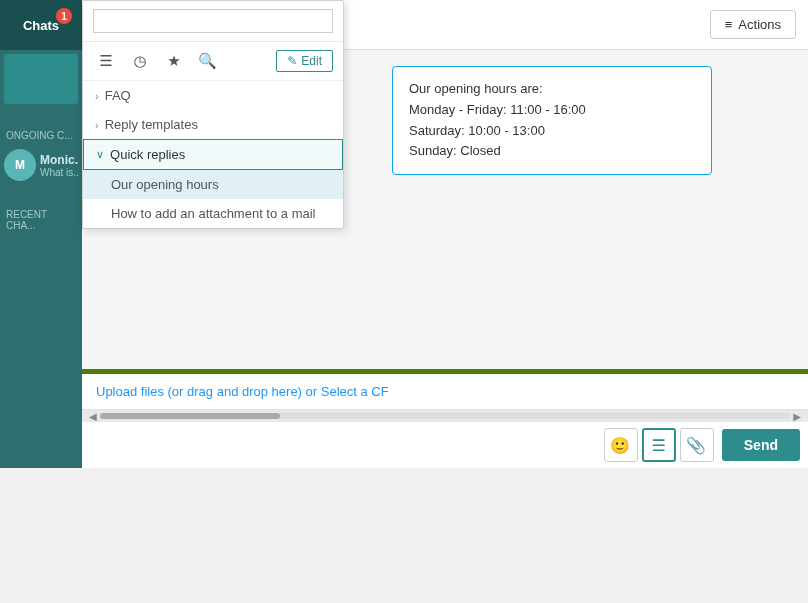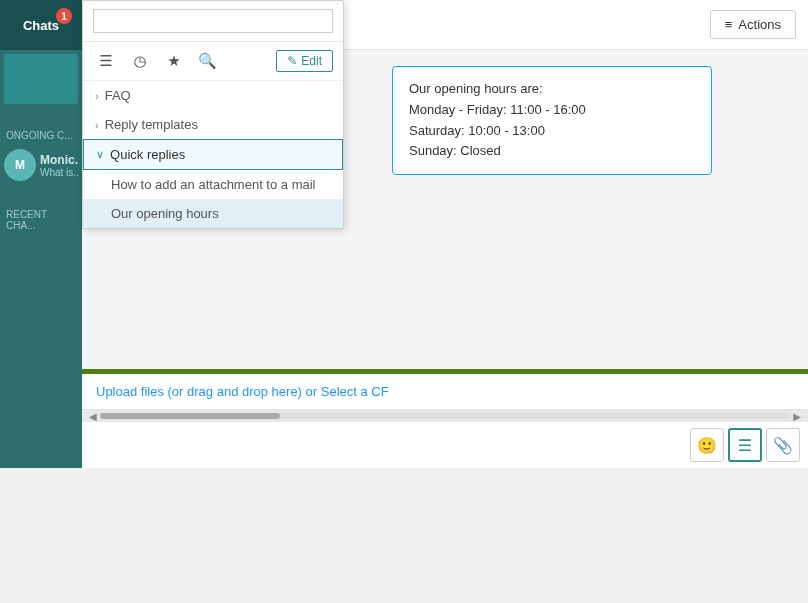--- a/index.html
+++ b/index.html
@@ -410,20 +410,21 @@
         <span class="scroll-arrow">◀</span>
         <div class="scrollbar-track">
           <div class="scrollbar-thumb"></div>
         </div>
         <span class="scroll-arrow">▶</span>
       </div>
       <div class="input-toolbar">
         <button class="toolbar-btn">🙂</button>
         <button class="toolbar-btn active">☰</button>
         <button class="toolbar-btn">📎</button>
+        <button class="send-btn">Send</button>
       </div>
     </div>
   </div>
 
   <div class="dropdown-popup">
 
     <div class="dropdown-search">
       <input type="text" style="">
     </div>
 
@@ -446,20 +447,20 @@
     <div class="dropdown-item">
       <span class="chevron">›</span>
       <span>Reply templates</span>
     </div>
 
     <div class="dropdown-item expanded quick-replies-row">
       <span class="chevron">∨</span>
       <span>Quick replies</span>
     </div>
 
+    <div class="dropdown-subitem selected">
+      <span>Our opening hours</span>
+    </div>
     <div class="dropdown-subitem">
       <span>How to add an attachment to a mail</span>
     </div>
-    <div class="dropdown-subitem selected">
-      <span>Our opening hours</span>
-    </div>
   </div>
 </div>
 
 </body></html>

